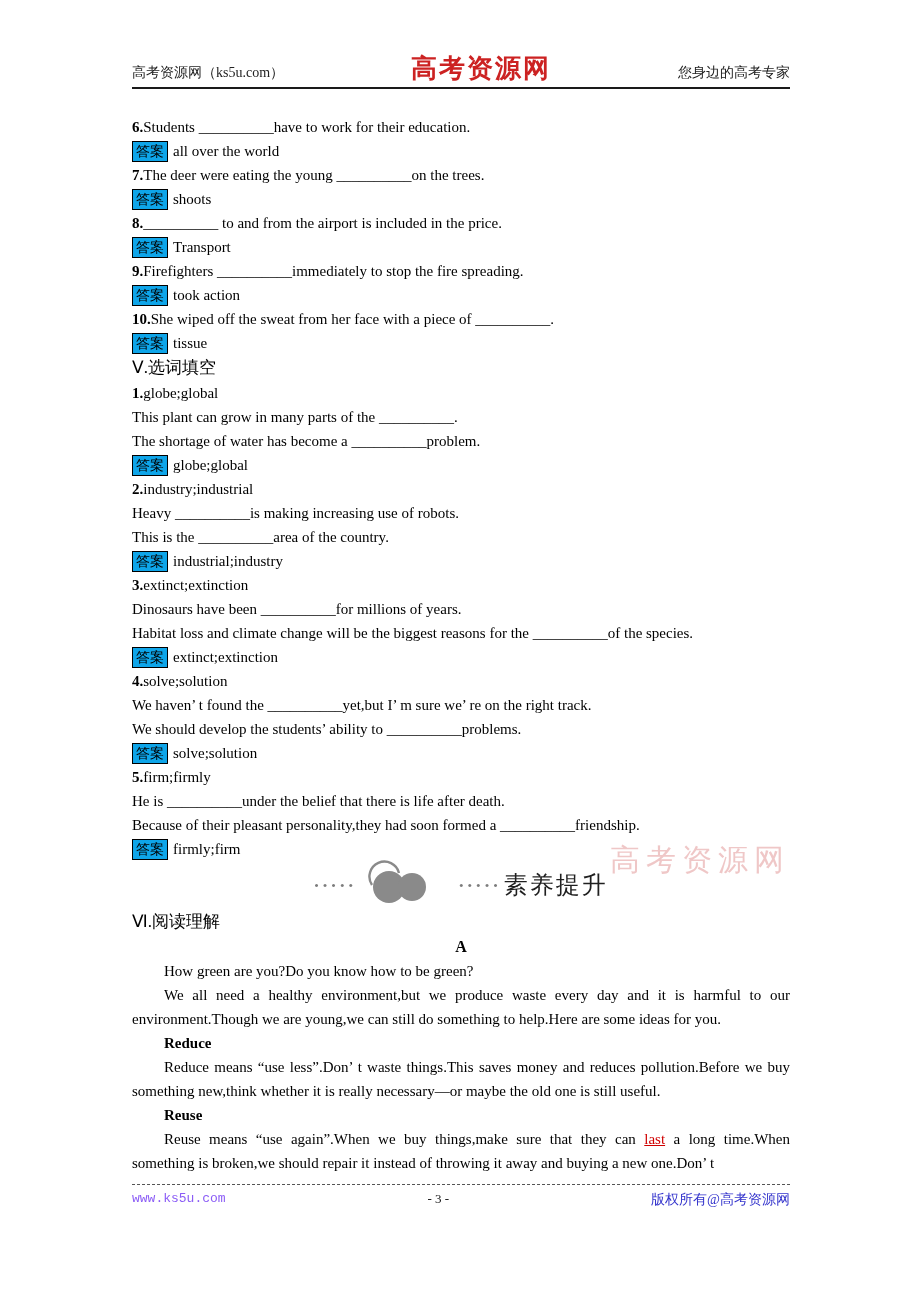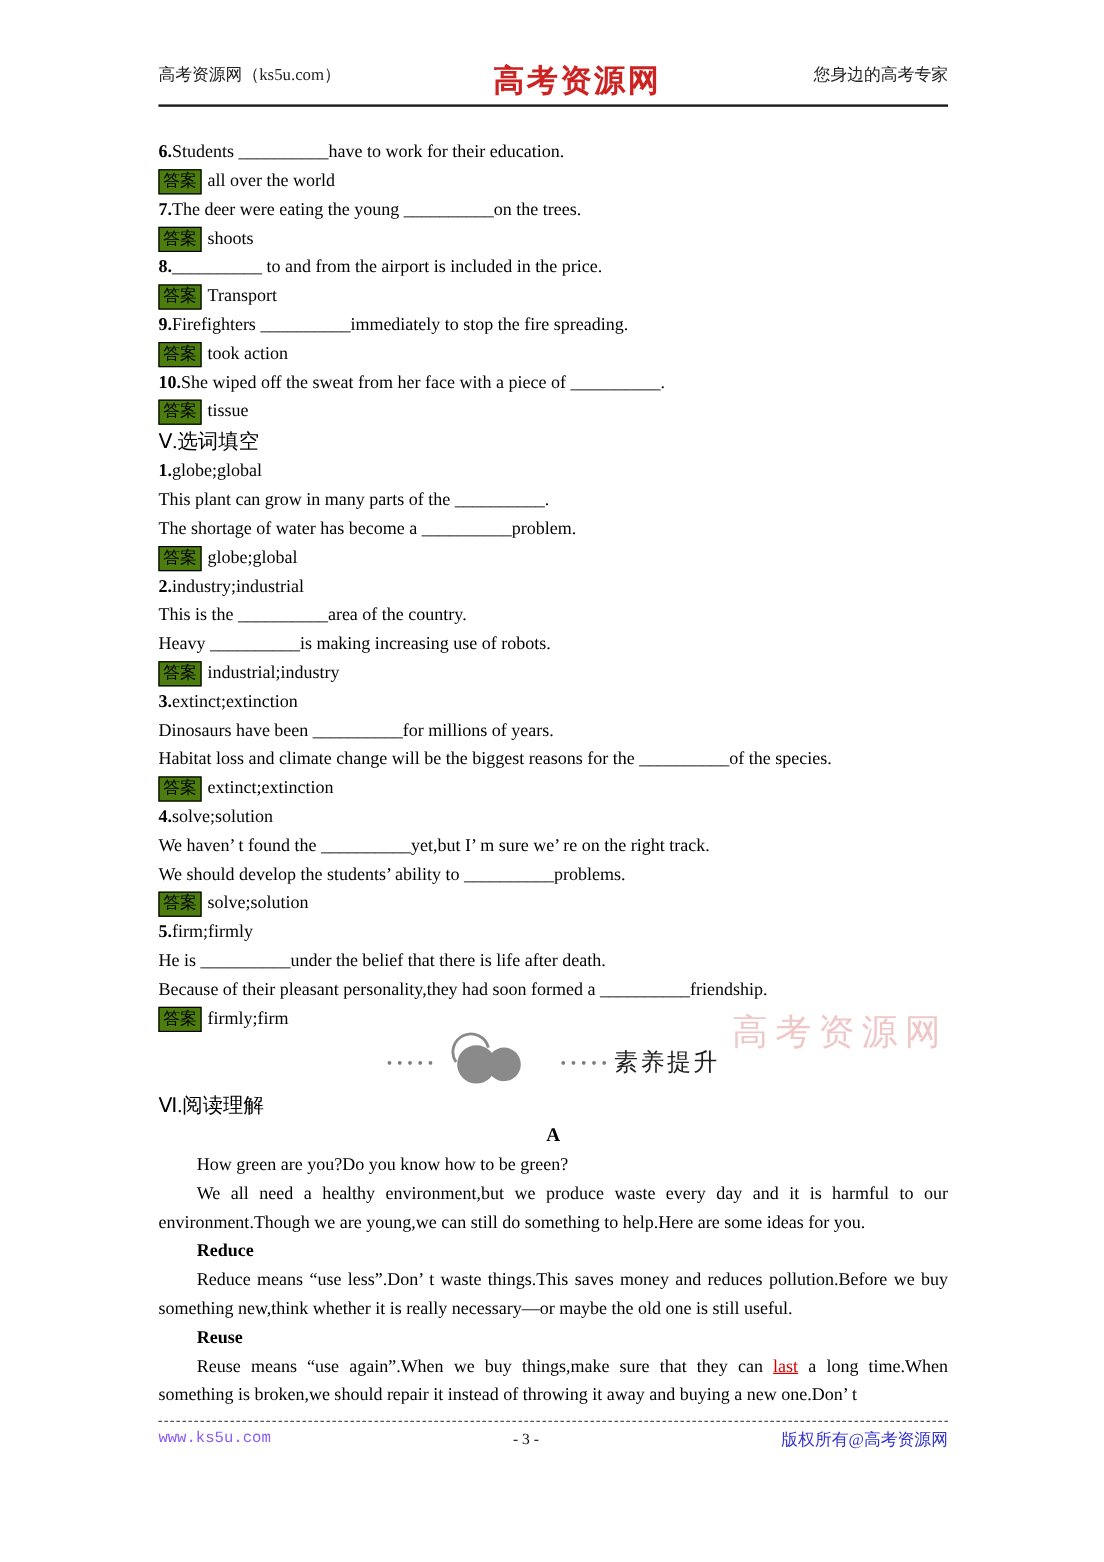--- a/index.html
+++ b/index.html
@@ -1,36 +1,36 @@
 <!DOCTYPE html>
 <html><head>
 <meta charset="utf-8">
 <style>
   html,body{margin:0;padding:0;}
   body{
     width:920px;height:1302px;position:relative;background:#ffffff;
     font-family:"Liberation Serif", serif;color:#000;overflow:hidden;
   }
   .content{position:absolute;left:132px;top:44px;width:658px;}
-  .header{display:flex;justify-content:space-between;align-items:center;
+  .header{display:flex;justify-content:space-between;align-items:flex-end;
     border-bottom:2px solid #1a1a1a;padding-bottom:5px;height:38px;}
   .header-left,.header-right{font-size:14px;color:#222;}
   .logo{font-size:26px;color:#cc2222;font-weight:bold;letter-spacing:2px;
     transform:translateY(4px);}
   .main{margin-top:26px;}
   .line{font-size:15px;line-height:24px;white-space:nowrap;}
   .line b{font-weight:bold;}
-  .ansbox{display:inline-block;border:1px solid #000;background:#4d7c0f;
+  .ansbox{display:inline-block;border:1px solid #000;background:#0ea5e9;
     font-size:14px;line-height:19px;padding:0 3px;margin-right:5px;}
   .h-sec{font-size:17px;font-weight:normal;line-height:26px;white-space:nowrap;}
   .divider-row{display:flex;align-items:center;justify-content:center;height:48px;}
   .dots{font-size:13px;letter-spacing:4px;color:#7d7d7d;line-height:1;}
   .dots.right{margin-left:26px;margin-right:2px;}
   .circles{margin:0 4px 0 8px;display:inline-block;}
-  .divider-label{font-size:20px;color:#1f1f1f;letter-spacing:2px;}
+  .divider-label{font-size:24px;color:#1f1f1f;letter-spacing:2px;}
   .passage-label{text-align:center;font-weight:bold;font-size:16px;line-height:24px;}
   .para{margin:0;font-size:15px;line-height:24px;text-indent:32px;text-align:justify;}
   .para.subhead{font-weight:bold;text-align:left;}
   .redlink{color:#d00000;text-decoration:underline;cursor:pointer;}
   .watermark{position:absolute;left:610px;top:840px;font-size:30px;color:#e09090;
     opacity:.5;letter-spacing:6px;pointer-events:none;}
   .footer{position:absolute;left:132px;top:1184px;width:658px;
     border-top:1px dashed #555;padding-top:6px;display:flex;
     justify-content:space-between;align-items:flex-start;}
   .footer-left{font-family:"Liberation Mono", monospace;font-size:13px;color:#8b5cf6;text-decoration:none;}
@@ -76,23 +76,23 @@
   <div class="line q"><b>1.</b><span>globe;global</span></div>
 
   <div class="line"><span>This plant can grow in many parts of the __________.</span></div>
 
   <div class="line"><span>The shortage of water has become a __________problem.</span></div>
 
   <div class="line a"><span class="ansbox">答案</span><span>globe;global</span></div>
 
   <div class="line q"><b>2.</b><span>industry;industrial</span></div>
 
+  <div class="line"><span>Heavy __________is making increasing use of robots.</span></div>
+
   <div class="line"><span>This is the __________area of the country.</span></div>
-
-  <div class="line"><span>Heavy __________is making increasing use of robots.</span></div>
 
   <div class="line a"><span class="ansbox">答案</span><span>industrial;industry</span></div>
 
   <div class="line q"><b>3.</b><span>extinct;extinction</span></div>
 
   <div class="line"><span>Dinosaurs have been __________for millions of years.</span></div>
 
   <div class="line"><span>Habitat loss and climate change will be the biggest reasons for the __________of the species.</span></div>
 
   <div class="line a"><span class="ansbox">答案</span><span>extinct;extinction</span></div>

